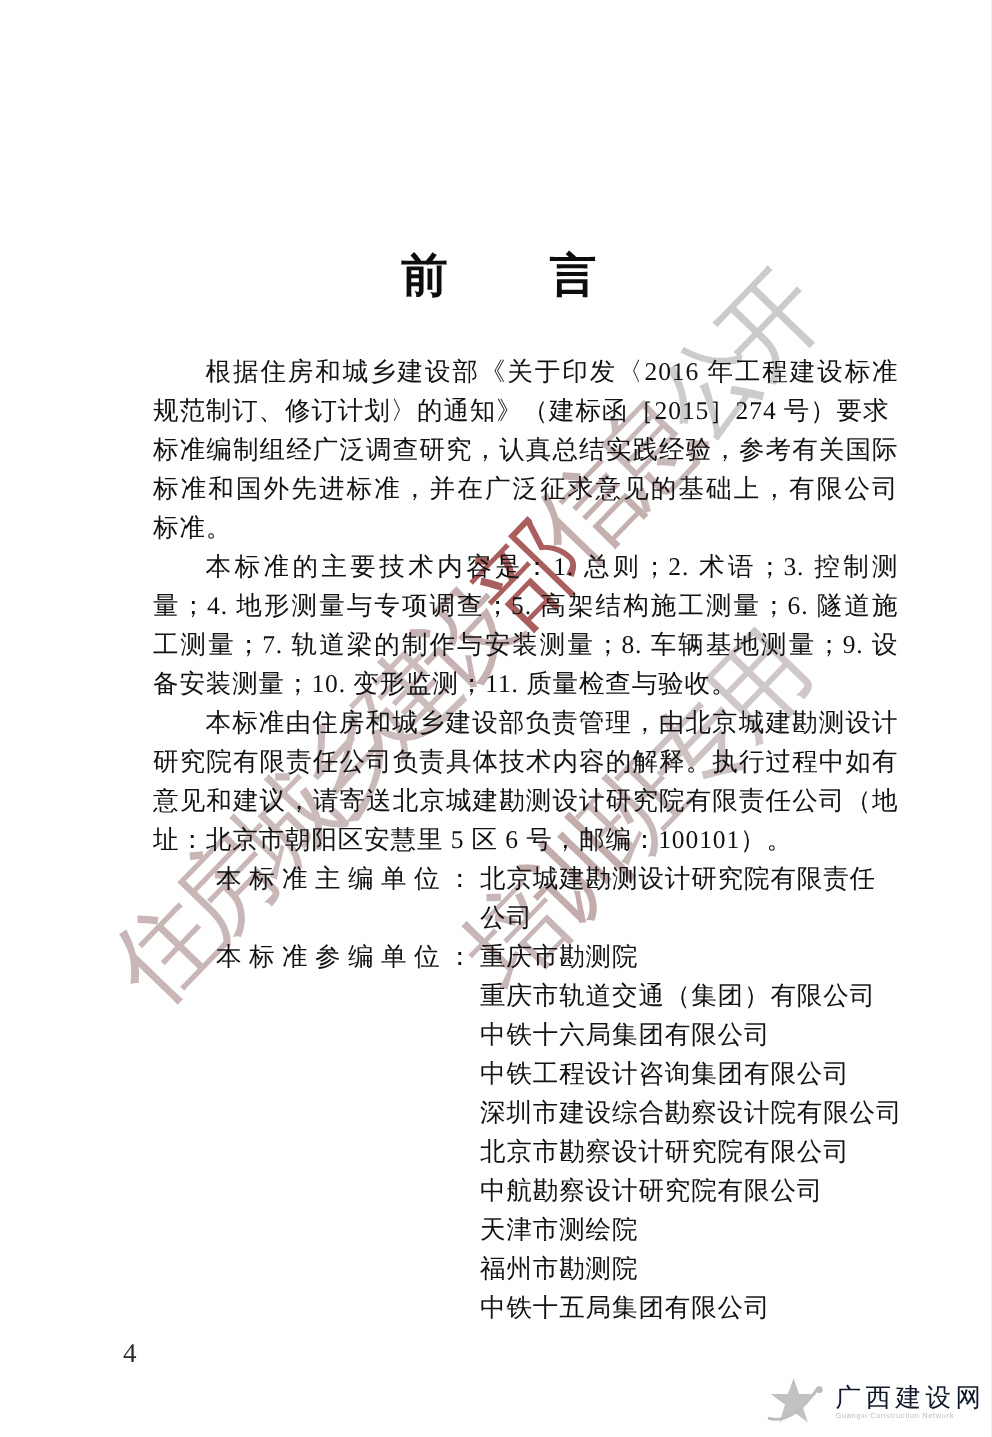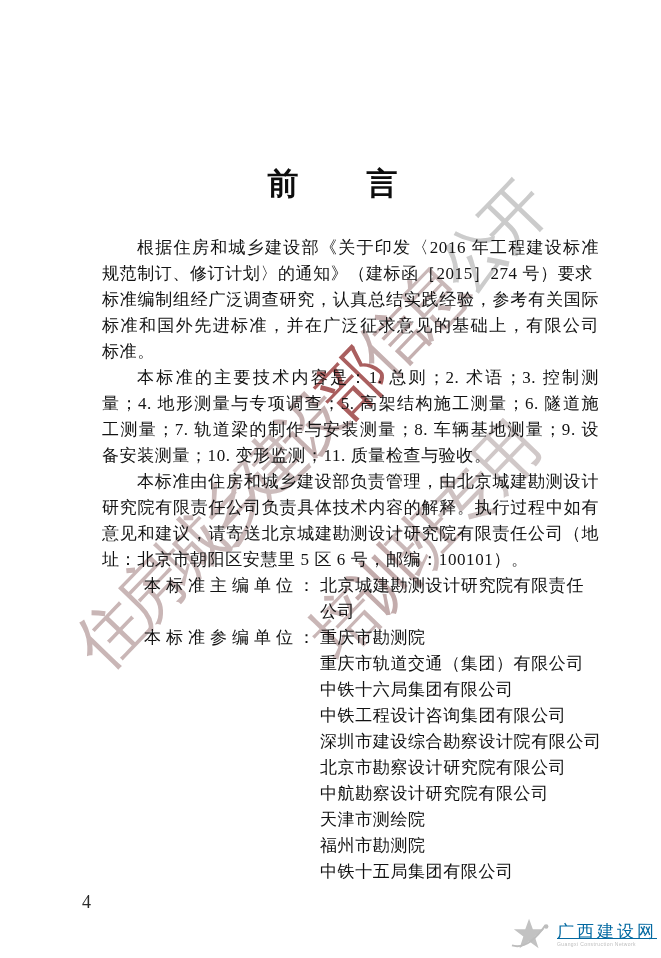--- a/index.html
+++ b/index.html
@@ -53,21 +53,21 @@
   }
   .footer-logo{
     position:absolute;z-index:2;
     right:4px;bottom:4px;
     display:flex;align-items:center;
     color:#a3a3a3;
   }
   .footer-logo .txtcol{display:flex;flex-direction:column;line-height:1;}
   .logo-name{
     font-size:17px;letter-spacing:3px;
-    color:#0369a1;font-family:"Liberation Serif","DejaVu Serif",serif;text-decoration:underline;
+    color:#0f172a;font-family:"Liberation Serif","DejaVu Serif",serif;
   }
   .logo-tagline{
     font-size:5px;letter-spacing:0.4px;color:#bdbdbd;margin-top:2px;
     font-family:"Liberation Sans","DejaVu Sans",sans-serif;
   }
 </style>
 </head>
 <body>
 
 <div class="page">

